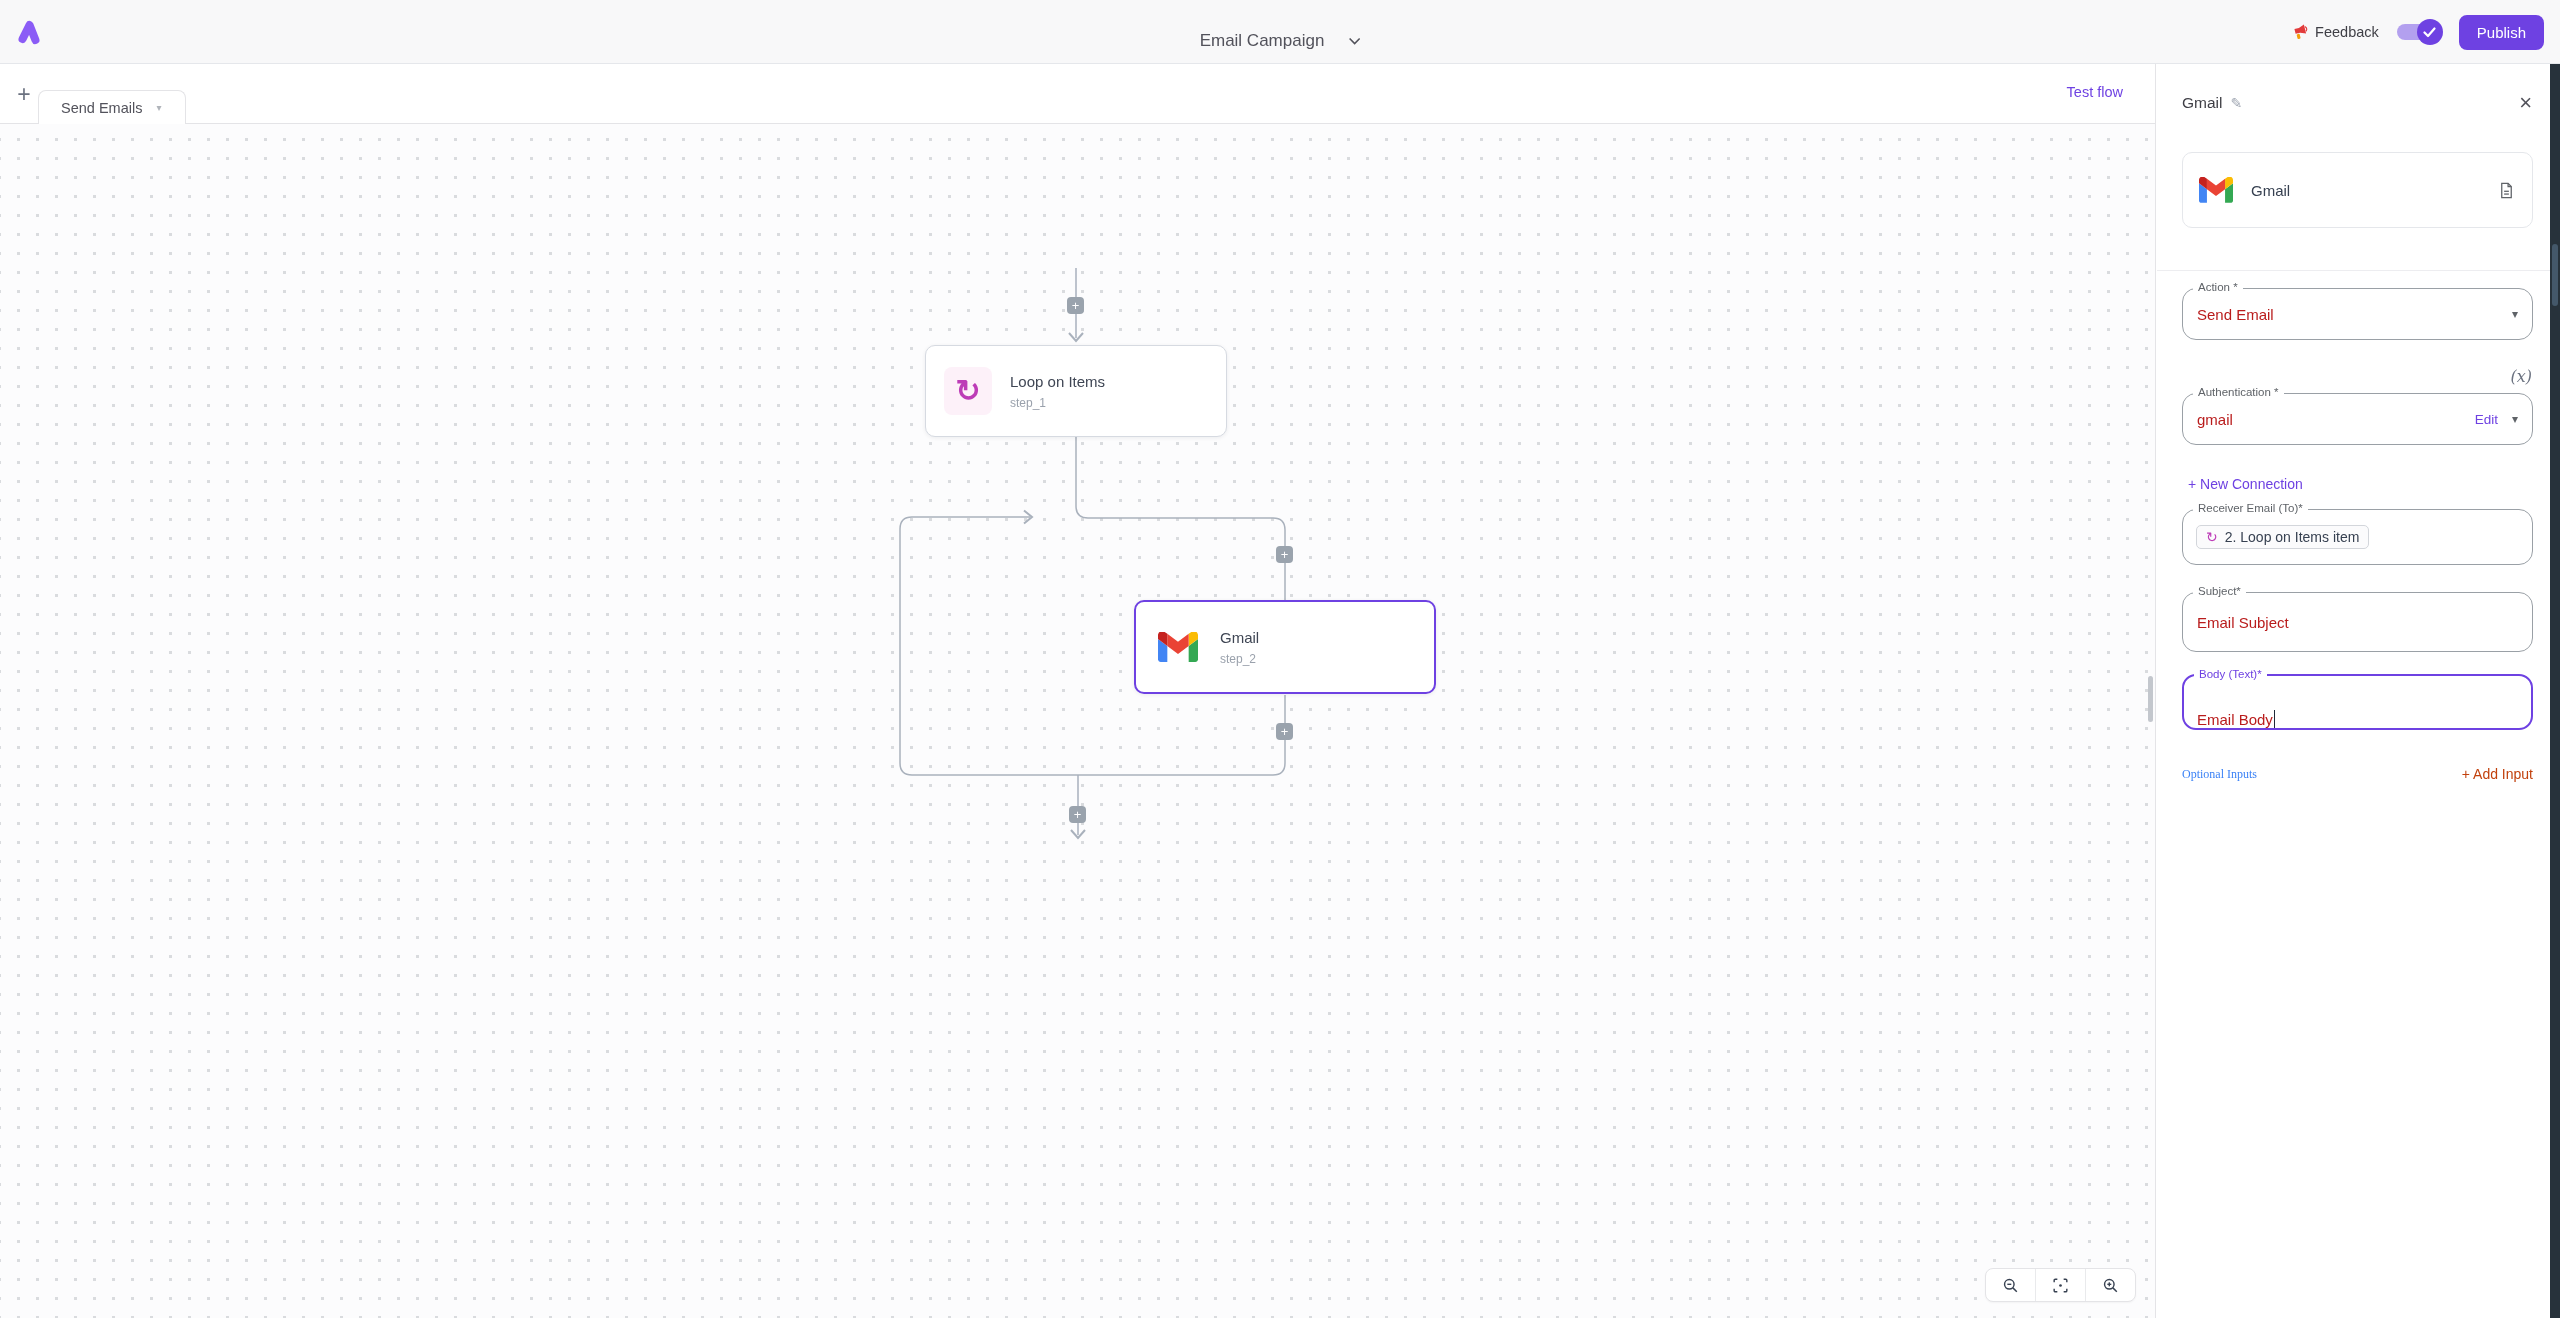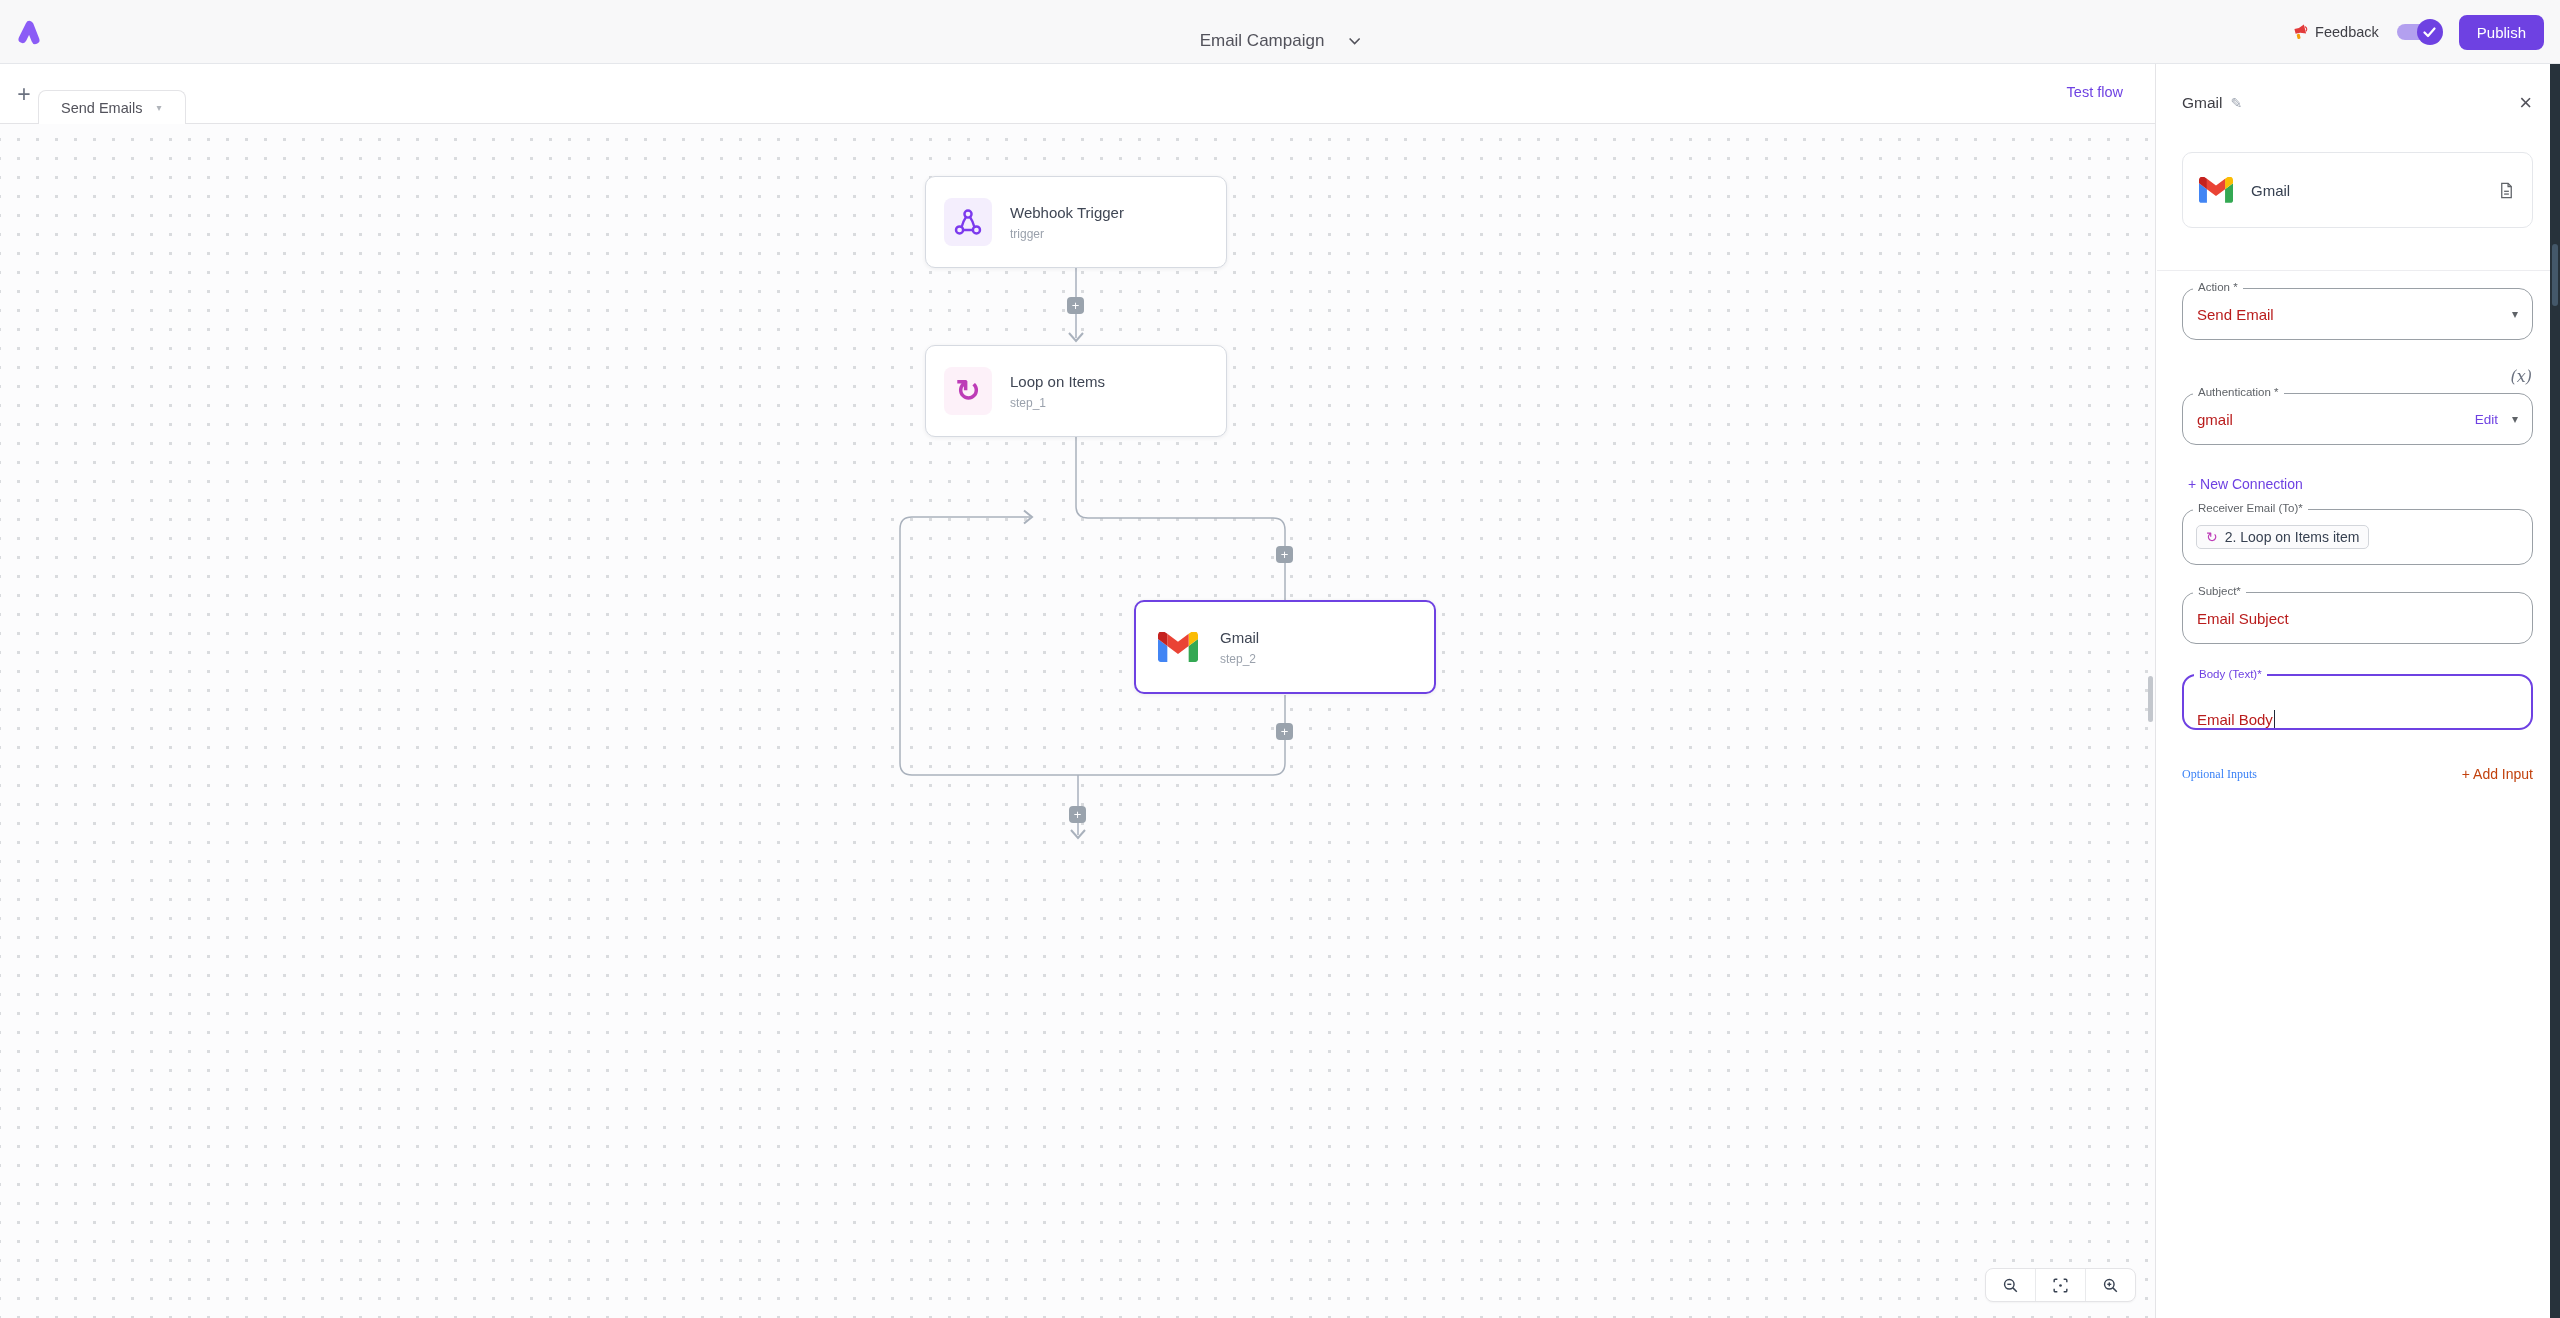--- a/index.html
+++ b/index.html
@@ -92,21 +92,21 @@
   .f-auth { top:329px; height:52px; display:flex; align-items:center; padding:0 14px; cursor:pointer; }
   .f-auth .edit { margin-left:auto; margin-right:14px; color:#6e41e2; font-size:13.5px; cursor:pointer; }
   .f-auth .caret { margin-left:0; }
   .new-conn { position:absolute; left:31px; top:412px; background:none; border:none; color:#6e41e2;
     font-size:14px; cursor:pointer; }
   .f-receiver { top:445px; height:56px; display:flex; align-items:center; padding:0 13px; cursor:text; }
   .chip { display:flex; align-items:center; gap:7px; border:1px solid #d3d6db; background:#fbfbfc;
     border-radius:5px; padding:3px 9px; cursor:pointer; }
   .chip .cglyph { font-size:14px; color:#bd3cb7; line-height:1; }
   .chip .ctext { font-size:14px; color:#374151; }
-  .f-subject { top:528px; height:52px; display:flex; align-items:center; padding:0 14px; cursor:text; }
+  .f-subject { top:528px; height:60px; display:flex; align-items:center; padding:0 14px; cursor:text; }
   .f-body { top:610px; height:56px; display:flex; align-items:flex-end; padding:0 13px; cursor:text; }
   .text-cursor { display:inline-block; width:1.5px; height:18px; background:#1f2937; margin-left:1px; vertical-align:middle; }
 
   .optional-row { position:absolute; left:25px; right:27px; top:702px; display:flex; align-items:center; }
   .optional-row .ol { font-size:12px; color:#3b82f6;font-family:Liberation Serif, serif; }
   .add-input { margin-left:auto; background:none; border:none; color:#c2410c; font-size:14px; cursor:pointer; }
 
   .scrollbar { position:absolute; left:2550px; top:64px; width:10px; height:1254px; background:#27323b; }
   .scrollbar .thumb { position:absolute; left:2px; top:180px; width:6px; height:62px; border-radius:3px; background:#44586a; }
 </style>
@@ -177,36 +177,20 @@
         <path d="M1078,651 V711"></path>
         <polyline points="1071,706 1078,714 1085,706" stroke-width="2"></polyline>
       </g>
     </svg>
 
     <button class="add-step" style="left:1067px; top:173px;">+</button>
     <button class="add-step" style="left:1276px; top:422px;">+</button>
     <button class="add-step" style="left:1276px; top:599px;">+</button>
     <button class="add-step" style="left:1069px; top:682px;">+</button>
 
-    <div class="node" style="left:925px; top:52px;">
-      <div class="iconbox webhook">
-        <svg width="30" height="30" viewBox="0 0 32 32" fill="none" stroke="#7c3aed" stroke-width="2.6" stroke-linecap="round">
-          <circle cx="16" cy="7.5" r="3.8"></circle>
-          <circle cx="7" cy="24.5" r="3.8"></circle>
-          <circle cx="25" cy="24.5" r="3.8"></circle>
-          <path d="M13.8 10.8 C11.5 14.2 10.2 17.8 9.4 20.8"></path>
-          <path d="M18.2 10.8 C20.5 14.2 21.8 17.8 22.6 20.8"></path>
-          <path d="M10.9 24.5 L21.1 24.5"></path>
-        </svg>
-      </div>
-      <div class="txt">
-        <div class="title">Webhook Trigger</div>
-        <div class="sub">trigger</div>
-      </div>
-    </div>
 
     <div class="node" style="left:925px; top:221px;">
       <div class="iconbox loop">
         <span class="loop-glyph">↻</span>
       </div>
       <div class="txt">
         <div class="title">Loop on Items</div>
         <div class="sub">step_1</div>
       </div>
     </div>

